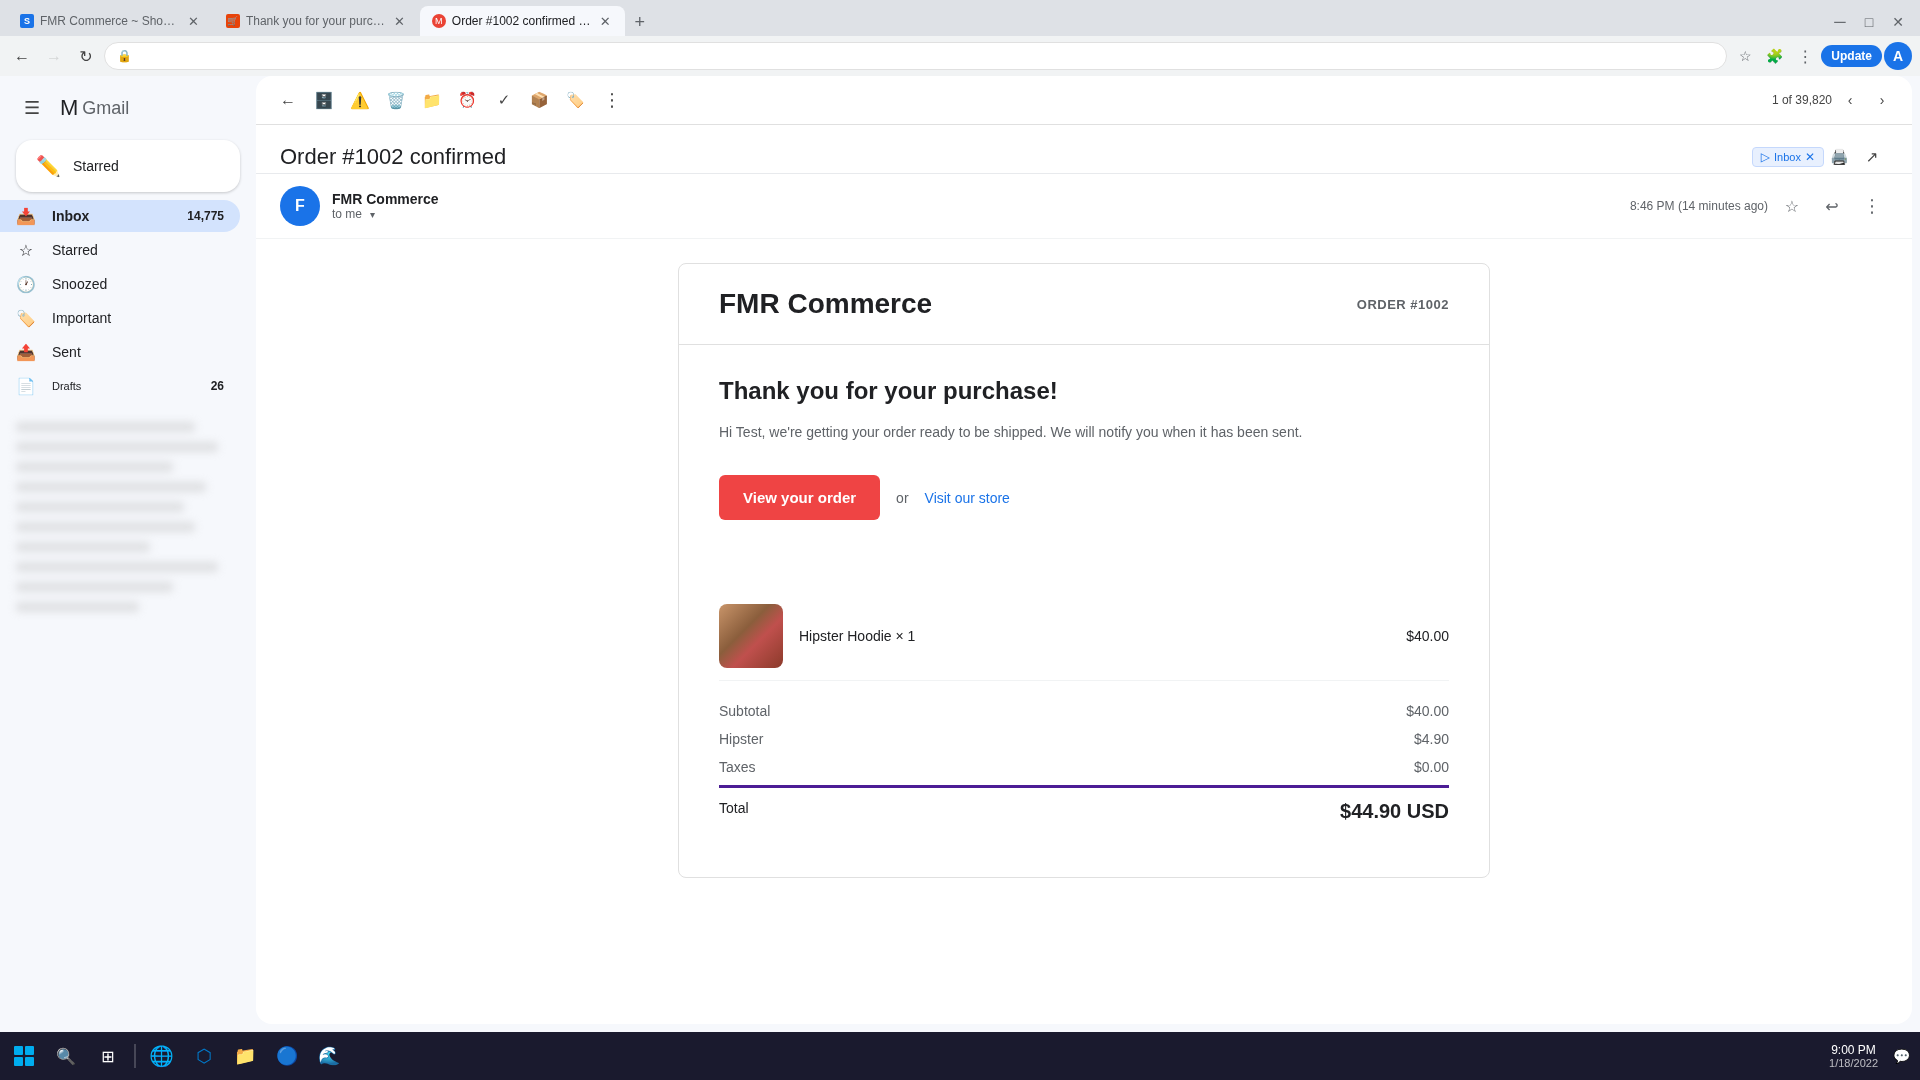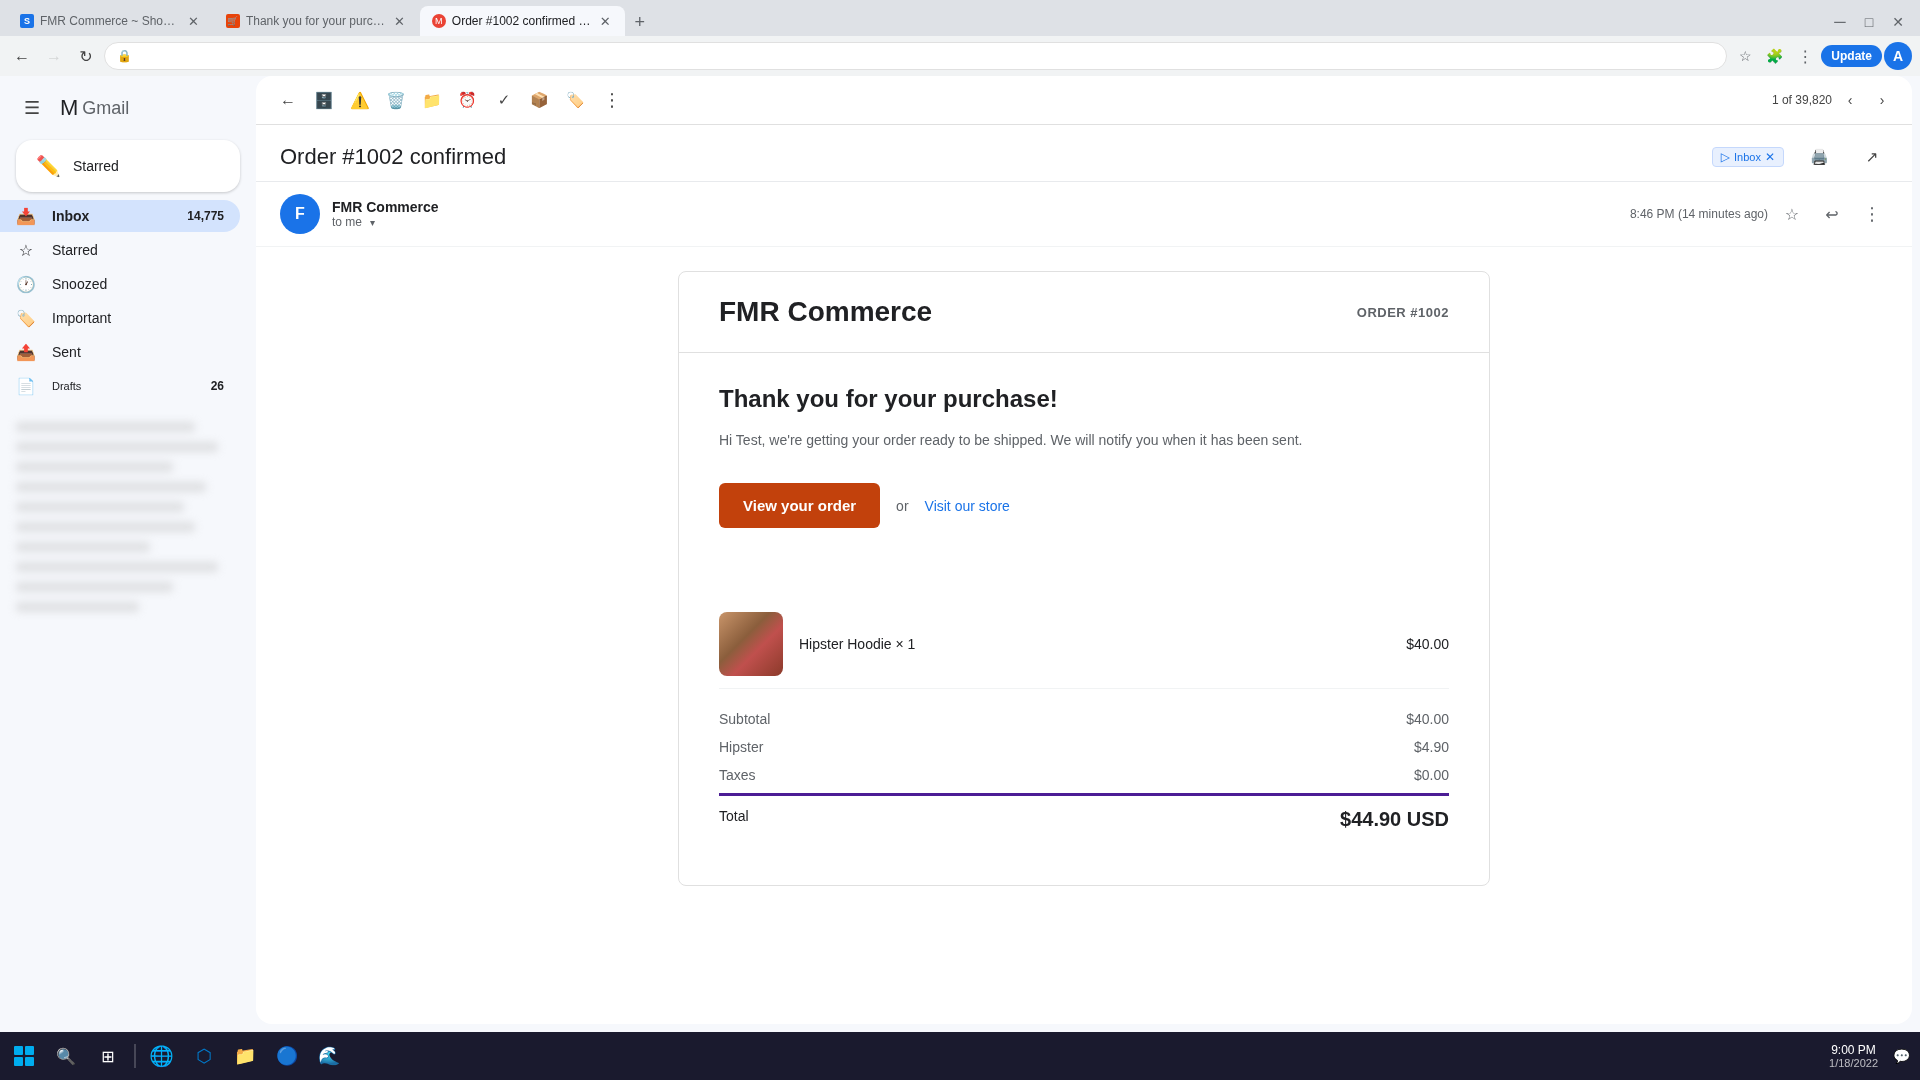--- a/index.html
+++ b/index.html
@@ -122,21 +122,21 @@
       <button style="width:32px;height:32px;display:flex;align-items:center;justify-content:center;border-radius:50%;cursor:pointer;color:#444;font-size:15px;border:none;background:transparent;">🏷️</button>
       <button style="width:32px;height:32px;display:flex;align-items:center;justify-content:center;border-radius:50%;cursor:pointer;color:#444;font-size:18px;border:none;background:transparent;">⋮</button>
       <div style="flex:1;"></div>
       <span style="font-size:12px;color:#444;">1 of 39,820</span>
       <button style="width:28px;height:28px;display:flex;align-items:center;justify-content:center;border-radius:50%;cursor:pointer;color:#444;font-size:14px;border:none;background:transparent;">‹</button>
       <button style="width:28px;height:28px;display:flex;align-items:center;justify-content:center;border-radius:50%;cursor:pointer;color:#444;font-size:14px;border:none;background:transparent;">›</button>
     </div>
 
     <div style="flex:1;overflow-y:auto;padding:0;">
 
-      <div style="padding:16px 24px 8px;display:flex;align-items:center;gap:20px;border-bottom:1px solid #e8eaed;">
+      <div style="padding:16px 24px 0;display:flex;align-items:center;gap:0;border-bottom:1px solid #e8eaed;">
         <span style="font-size:22px;font-weight:400;color:#202124;flex:1;">Order #1002 confirmed</span>
         <div style="display:flex;align-items:center;gap:4px;background:#e8f0fe;color:#1a73e8;border:1px solid #c5d8fc;border-radius:4px;font-size:11px;padding:2px 8px;cursor:pointer;">
           <span style="font-size:12px;">▷</span>
           <span>Inbox</span>
           <span style="font-size:12px;cursor:pointer;">✕</span>
         </div>
         <button style="width:32px;height:32px;display:flex;align-items:center;justify-content:center;border-radius:50%;cursor:pointer;color:#444;font-size:15px;border:none;background:transparent;">🖨️</button>
         <button style="width:32px;height:32px;display:flex;align-items:center;justify-content:center;border-radius:50%;cursor:pointer;color:#444;font-size:15px;border:none;background:transparent;">↗</button>
       </div>
 
@@ -162,21 +162,21 @@
 
           <div style="padding:24px 40px;display:flex;justify-content:space-between;align-items:center;border-bottom:1px solid #e0e0e0;">
             <span style="font-size:28px;font-weight:bold;color:#202124;">FMR Commerce</span>
             <span style="font-size:13px;color:#5f6368;font-weight:600;letter-spacing:0.5px;">ORDER #1002</span>
           </div>
 
           <div style="padding:32px 40px;">
             <div style="font-size:24px;font-weight:600;color:#202124;margin-bottom:16px;">Thank you for your purchase!</div>
             <div style="font-size:14px;color:#5f6368;line-height:1.6;margin-bottom:32px;">Hi Test, we're getting your order ready to be shipped. We will notify you when it has been sent.</div>
             <div style="display:flex;align-items:center;gap:16px;margin-bottom:40px;">
-              <button style="background:#c2410c;color:white;border:none;border-radius:6px;padding:14px 24px;font-size:15px;font-weight:600;cursor:pointer;">View your order</button>
+              <button style="background:#ef4444;color:white;border:none;border-radius:6px;padding:14px 24px;font-size:15px;font-weight:600;cursor:pointer;">View your order</button>
               <span style="font-size:14px;color:#5f6368;">or</span>
               <a href="#" style="font-size:14px;color:#1a73e8;cursor:pointer;text-decoration:none;">Visit our store</a>
             </div>
           </div>
 
           <div style="padding:0 40px 32px;">
 
             <div style="display:flex;align-items:center;gap:16px;padding:12px 0;border-bottom:1px solid #f1f3f4;">
               <div style="width:64px;height:64px;border-radius:8px;overflow:hidden;flex-shrink:0;">
                 <div style="width:100%;height:100%;background:linear-gradient(135deg, #c9956a 0%, #8b5e3c 40%, #c0504d 60%, #8b3a2a 100%);"></div>

